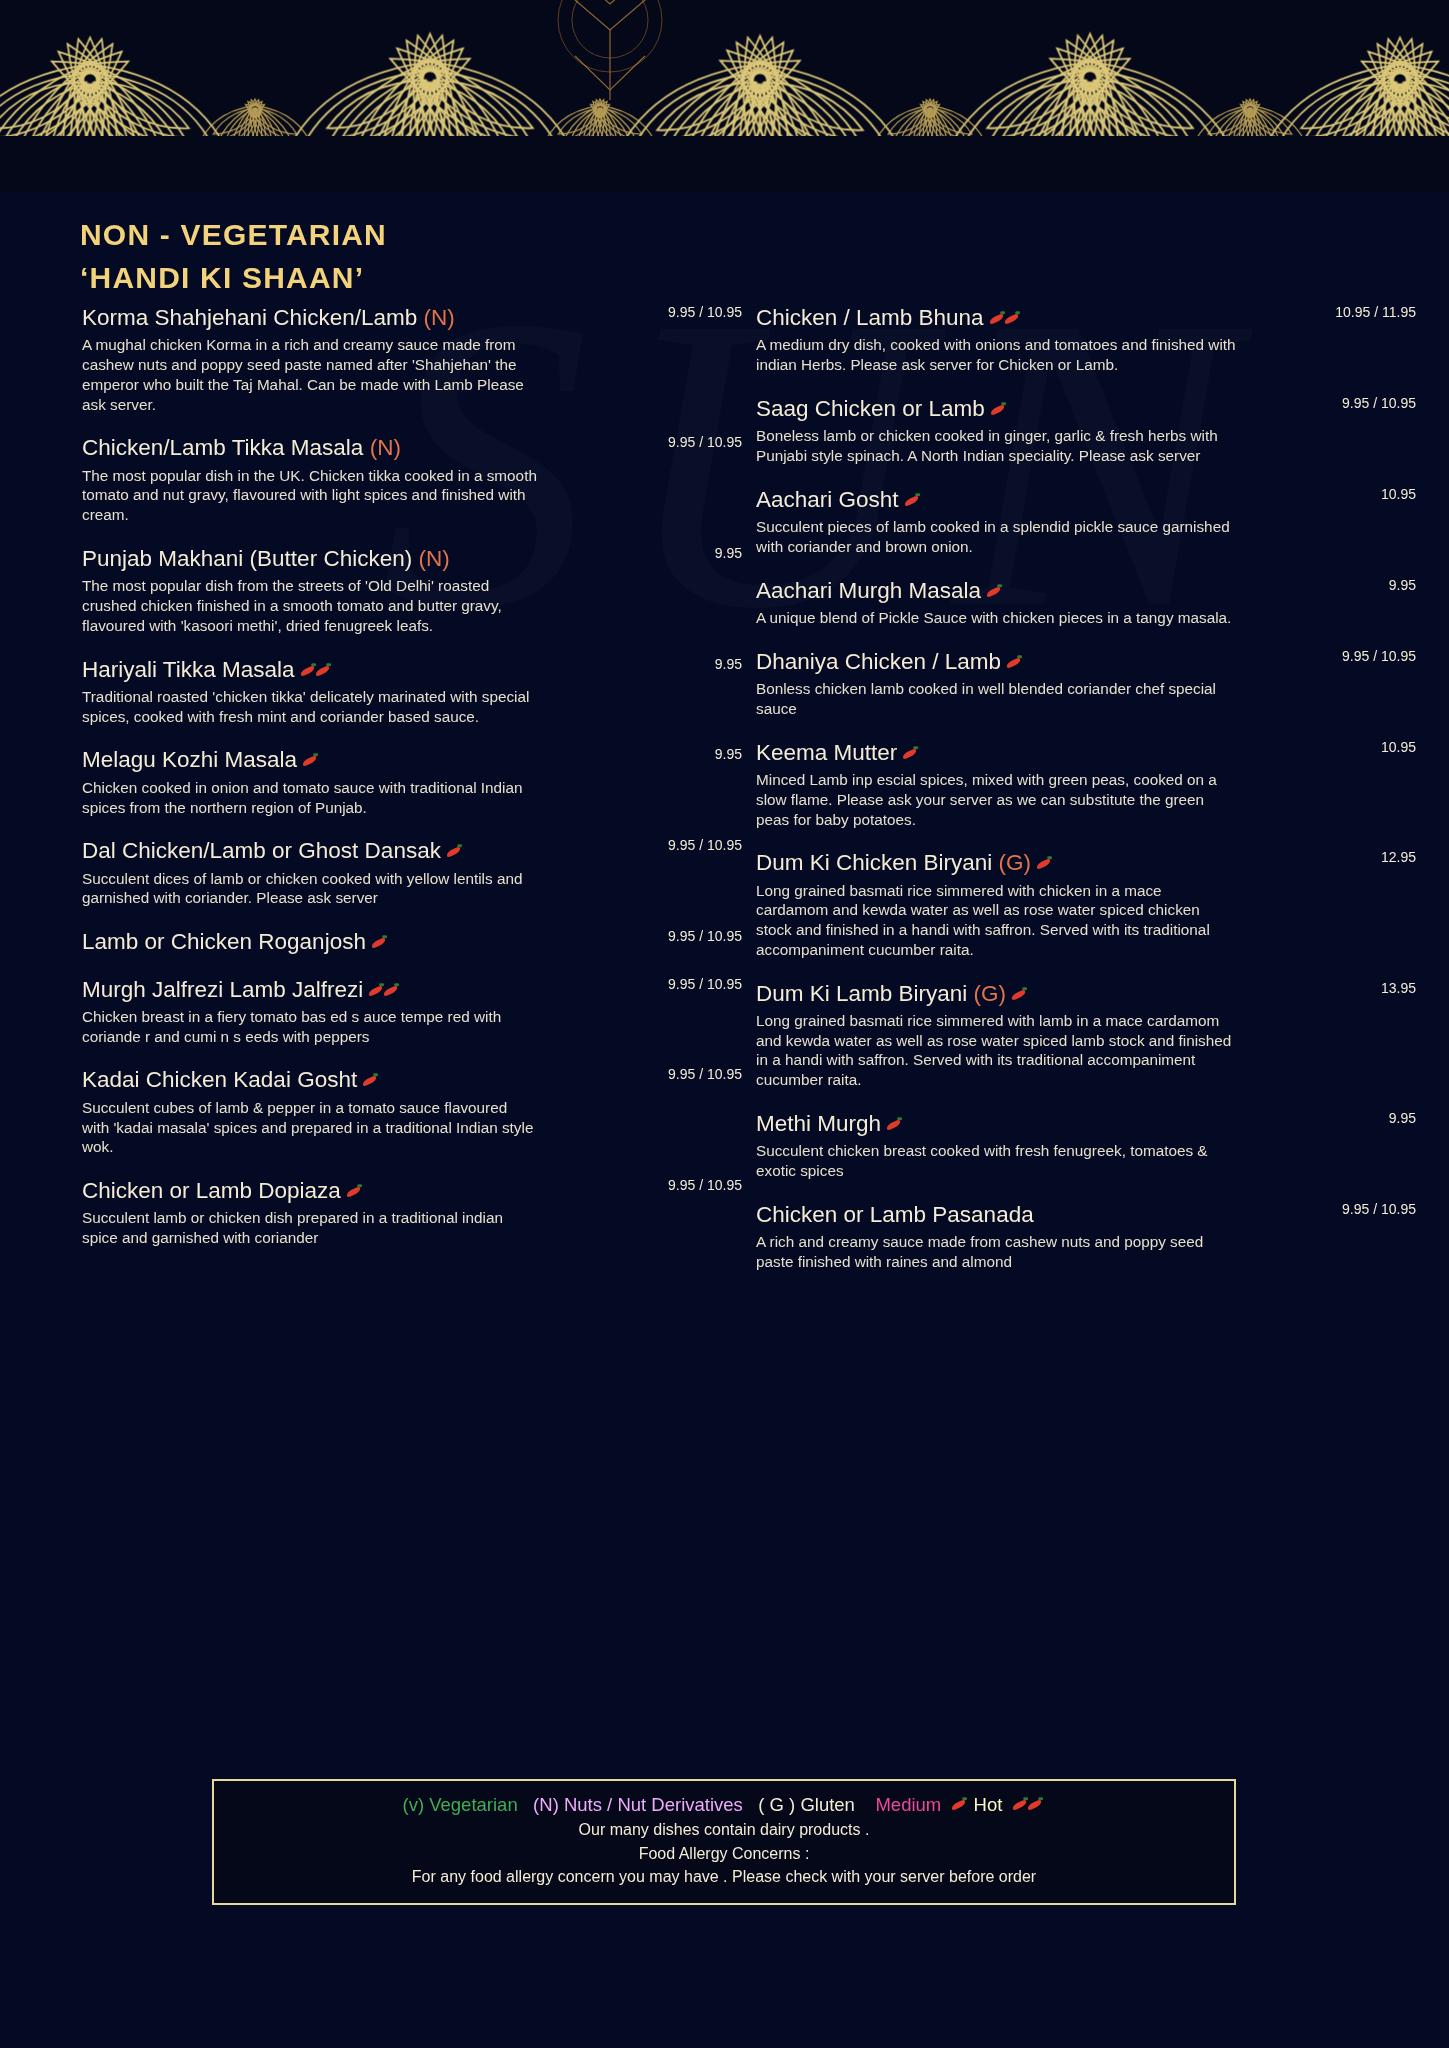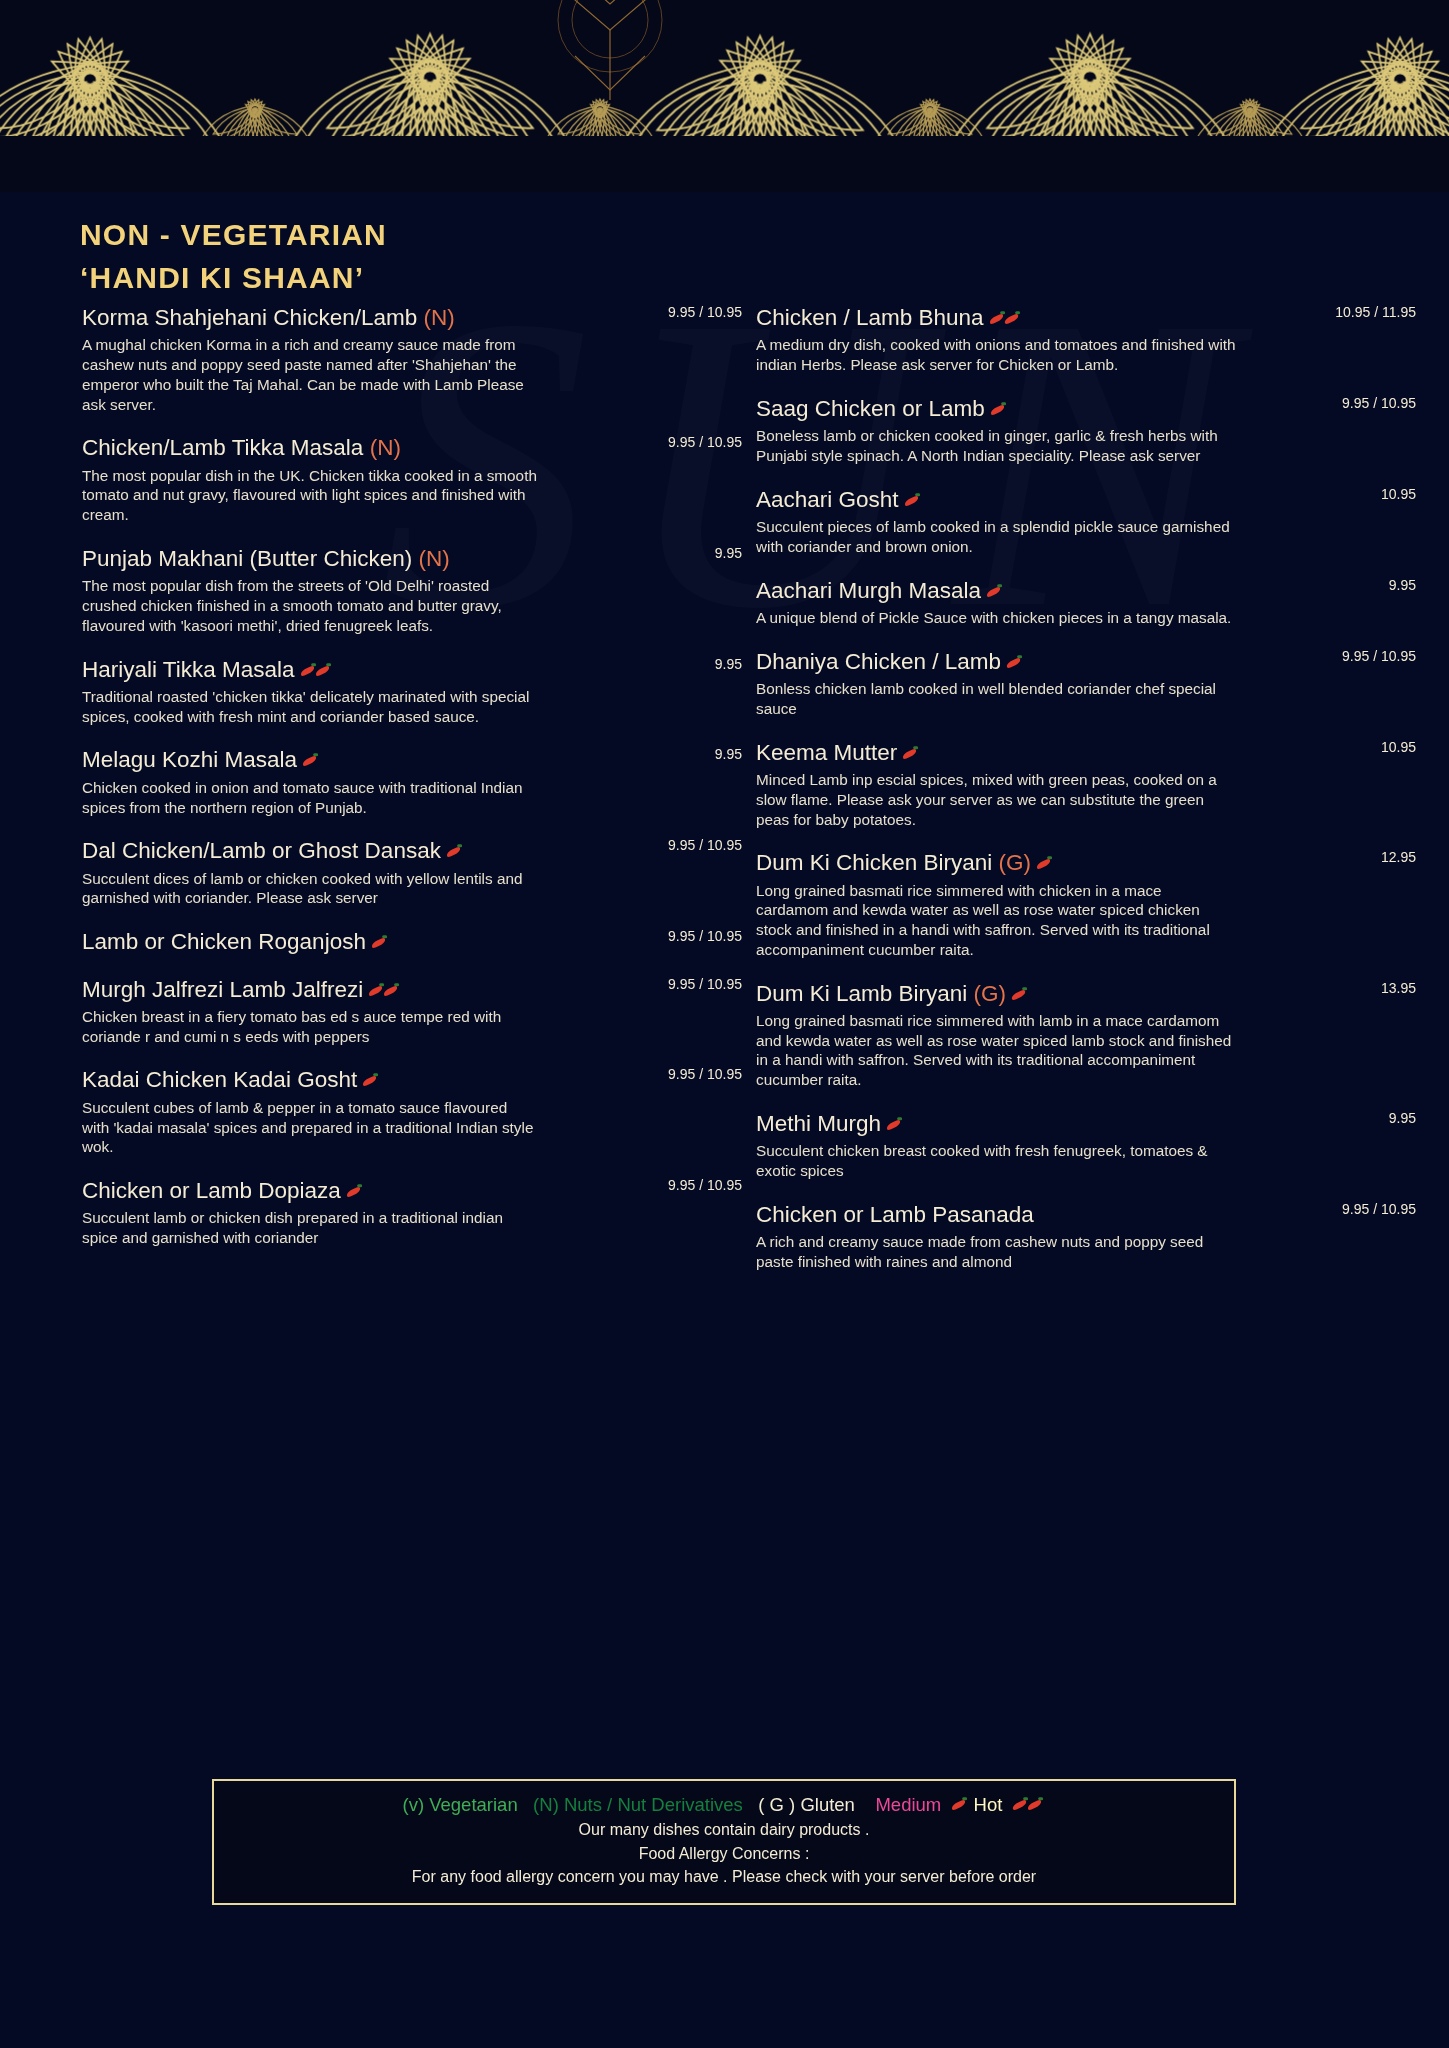--- a/index.html
+++ b/index.html
@@ -144,21 +144,21 @@
     left: 212px;
     top: 1587px;
     width: 1024px;
     border: 2px solid #e8d99a;
     padding: 11px 10px 14px;
     text-align: center;
     background: #040819;
   }
   .legend-row1 { font-size: 18.5px; line-height: 1.4; }
   .legend-row1 .veg { color: #3fae55; }
-  .legend-row1 .nuts { color: #15803d; }
+  .legend-row1 .nuts { color: #f0abfc; }
   .legend-row1 .gluten { color: #f4ecd4; }
   .legend-row1 .medium { color: #ec4899; }
   .legend-row1 .hot { color: #fef9c3; }
   .legend-line {
     color: #f4ecd4;
     font-size: 16px;
     line-height: 1.48;
   }
 </style>
 </head>

